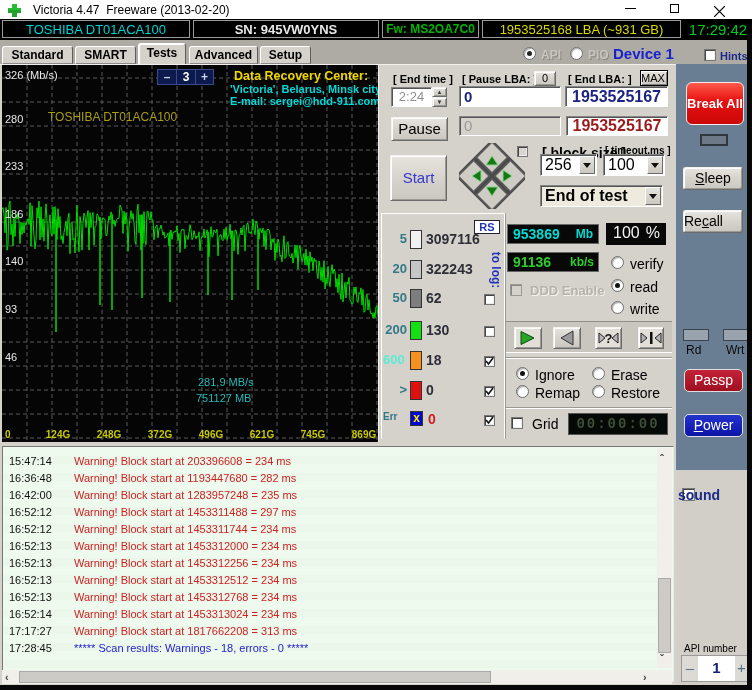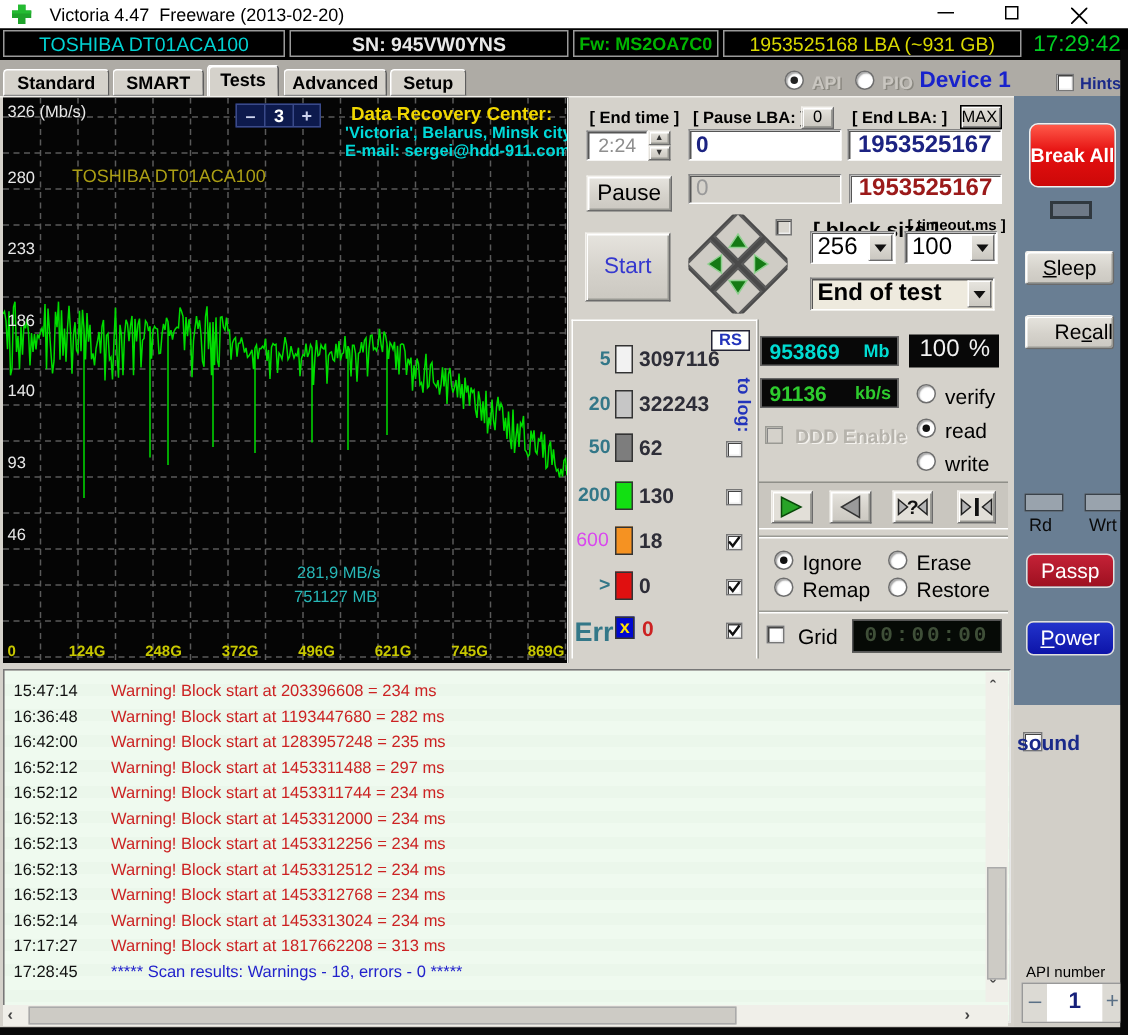--- a/index.html
+++ b/index.html
@@ -193,37 +193,37 @@
 <div class="a" style="left:410px;top:260px;width:12px;height:19px;background:#c6c6c6;border:1px solid #333">&nbsp;</div>
 <div class="a" style="left:426px;top:261px;color:#2e2e38;font-size:14px;font-weight:bold">322243</div>
 <div class="a" style="left:383px;top:290px;width:24px;text-align:right;color:#337788;font-size:13px;font-weight:bold">50</div>
 <div class="a" style="left:410px;top:289px;width:12px;height:19px;background:#7d7d7d;border:1px solid #333">&nbsp;</div>
 <div class="a" style="left:426px;top:290px;color:#2e2e38;font-size:14px;font-weight:bold">62</div>
 <div class="a cb" style="left:484px;top:294px;width:11px;height:11px"></div>
 <div class="a" style="left:383px;top:322px;width:24px;text-align:right;color:#337788;font-size:13px;font-weight:bold">200</div>
 <div class="a" style="left:410px;top:321px;width:12px;height:19px;background:#12e012;border:1px solid #333">&nbsp;</div>
 <div class="a" style="left:426px;top:322px;color:#2e2e38;font-size:14px;font-weight:bold">130</div>
 <div class="a cb" style="left:484px;top:326px;width:11px;height:11px"></div>
-<div class="a" style="left:383px;top:352px;width:24px;text-align:center;color:#d946ef;font-size:13px;font-weight:normal">600</div>
+<div class="a" style="left:383px;top:352px;width:24px;text-align:left;color:#5eead4;font-size:13px;font-weight:bold">600</div>
 <div class="a" style="left:410px;top:351px;width:12px;height:19px;background:#f59222;border:1px solid #333">&nbsp;</div>
 <div class="a" style="left:426px;top:352px;color:#2e2e38;font-size:14px;font-weight:bold">18</div>
 <div class="a cb" style="left:484px;top:356px;width:11px;height:11px">
     <svg width="9" height="9" style="position:absolute;left:0px;top:0px">
       <path d="M1 4 l2.5 3 L8 1" stroke="#111" stroke-width="1.6" fill="none"></path>
     </svg>
   </div>
 <div class="a" style="left:383px;top:382px;width:24px;text-align:right;color:#337788;font-size:13px;font-weight:bold">&gt;</div>
 <div class="a" style="left:410px;top:381px;width:12px;height:19px;background:#e01010;border:1px solid #333">&nbsp;</div>
 <div class="a" style="left:426px;top:382px;color:#2e2e38;font-size:14px;font-weight:bold">0</div>
 <div class="a cb" style="left:484px;top:386px;width:11px;height:11px">
     <svg width="9" height="9" style="position:absolute;left:0px;top:0px">
       <path d="M1 4 l2.5 3 L8 1" stroke="#111" stroke-width="1.6" fill="none"></path>
     </svg>
   </div>
-<div class="a" style="left:383px;top:411px;width:24px;text-align:center;color:#337788;font-size:18px;font-weight:bold">Err</div>
+<div class="a" style="left:383px;top:411px;width:24px;text-align:left;color:#337788;font-size:10px;font-weight:bold">Err</div>
 <div class="a" style="left:410px;top:411px;width:13px;height:15px;background:#0008d0;border:1px solid #333;color:#ffe400;font-size:12px;font-weight:bold;text-align:center;line-height:13px">x</div>
 <div class="a" style="left:428px;top:411px;color:#cc2222;font-size:14px;font-weight:bold">0</div>
 <div class="a cb" style="left:484px;top:415px;width:11px;height:11px">
     <svg width="9" height="9" style="position:absolute;left:0;top:0">
       <path d="M1 4 l2.5 3 L8 1" stroke="#111" stroke-width="1.6" fill="none"></path>
     </svg>
   </div>
 
 <div class="a" style="left:505px;top:213px;width:169px;height:226px;border-left:1px solid #9a9a94"></div>
 <div class="a" style="left:507px;top:224px;width:92px;height:20px;background:#080808;border:1px solid #666;color:#00dcd2;font-size:14px;font-weight:bold;line-height:18px"><span style="padding-left:5px">953869</span><span style="position:absolute;right:5px;font-size:12px">Mb</span></div>
@@ -273,21 +273,21 @@
 <div class="a" style="left:506px;top:408px;width:166px;height:1px;background:#fff"></div>
 <div class="a cb" style="left:511px;top:417px;width:12px;height:12px"></div>
 <div class="a" style="left:532px;top:416px;font-size:14px;color:#000">Grid</div>
 <div class="a" style="left:568px;top:413px;width:100px;height:22px;background:#060a06;border:1px solid #555;color:#3f4f38;font-family:'Liberation Mono',monospace;font-size:14px;font-weight:bold;text-align:center;line-height:20px;letter-spacing:2px">00:00:00</div>
 
 <div class="a" style="left:676px;top:64px;width:71px;height:406px;background:#697e93"></div>
 <div class="a" style="left:676px;top:470px;width:71px;height:215px;background:#d2cfc8"></div>
 <div class="a" style="left:686px;top:82px;width:58px;height:43px;background:linear-gradient(#ff5a4a,#e51010 45%,#cc0808);border:1px solid #f0f0f0;border-radius:6px;color:#fff;font-size:13px;font-weight:bold;text-align:center;line-height:41px">Break All</div>
 <div class="a" style="left:700px;top:134px;width:28px;height:12px;background:#6e7987;border:2px solid #30383f"></div>
 <div class="a raised" style="left:683px;top:167px;width:60px;height:23px;font-size:14px;text-align:center;line-height:21px;border-radius:3px"><u>S</u>leep</div>
-<div class="a raised" style="left:683px;top:210px;width:60px;height:23px;font-size:14px;text-align:right;line-height:21px;border-radius:3px">Re<u>c</u>all</div>
+<div class="a raised" style="left:683px;top:210px;width:60px;height:23px;font-size:14px;text-align:left;line-height:21px;border-radius:3px">Re<u>c</u>all</div>
 <div class="a" style="left:683px;top:329px;width:26px;height:12px;background:#99a3ad;border:1px solid #3a424a"></div>
 <div class="a" style="left:723px;top:329px;width:26px;height:12px;background:#99a3ad;border:1px solid #3a424a"></div>
 <div class="a" style="left:686px;top:343px;font-size:12px;color:#0a0a0a">Rd</div>
 <div class="a" style="left:726px;top:343px;font-size:12px;color:#0a0a0a">Wrt</div>
 <div class="a" style="left:684px;top:369px;width:59px;height:23px;background:linear-gradient(#c42237,#9e1020);border:1px solid #e0e0e0;border-radius:5px;color:#fff;font-size:14px;text-align:center;line-height:21px">Passp</div>
 <div class="a" style="left:684px;top:414px;width:59px;height:23px;background:linear-gradient(#2233cc,#0d14a8);border:1px solid #e0e0e0;border-radius:5px;color:#fff;font-size:14px;text-align:center;line-height:21px"><u>P</u>ower</div>
 <div class="a cb" style="left:682px;top:488px;width:13px;height:13px"></div>
 <div class="a" style="left:678px;top:487px;font-size:14px;font-weight:bold;color:#1a2a8a">sound</div>
 <div class="a" style="left:684px;top:643px;font-size:10px;color:#000">API number</div>
 <div class="a" style="left:681px;top:655px;width:66px;height:27px;background:#e8e6e1;border:1px solid #999">

